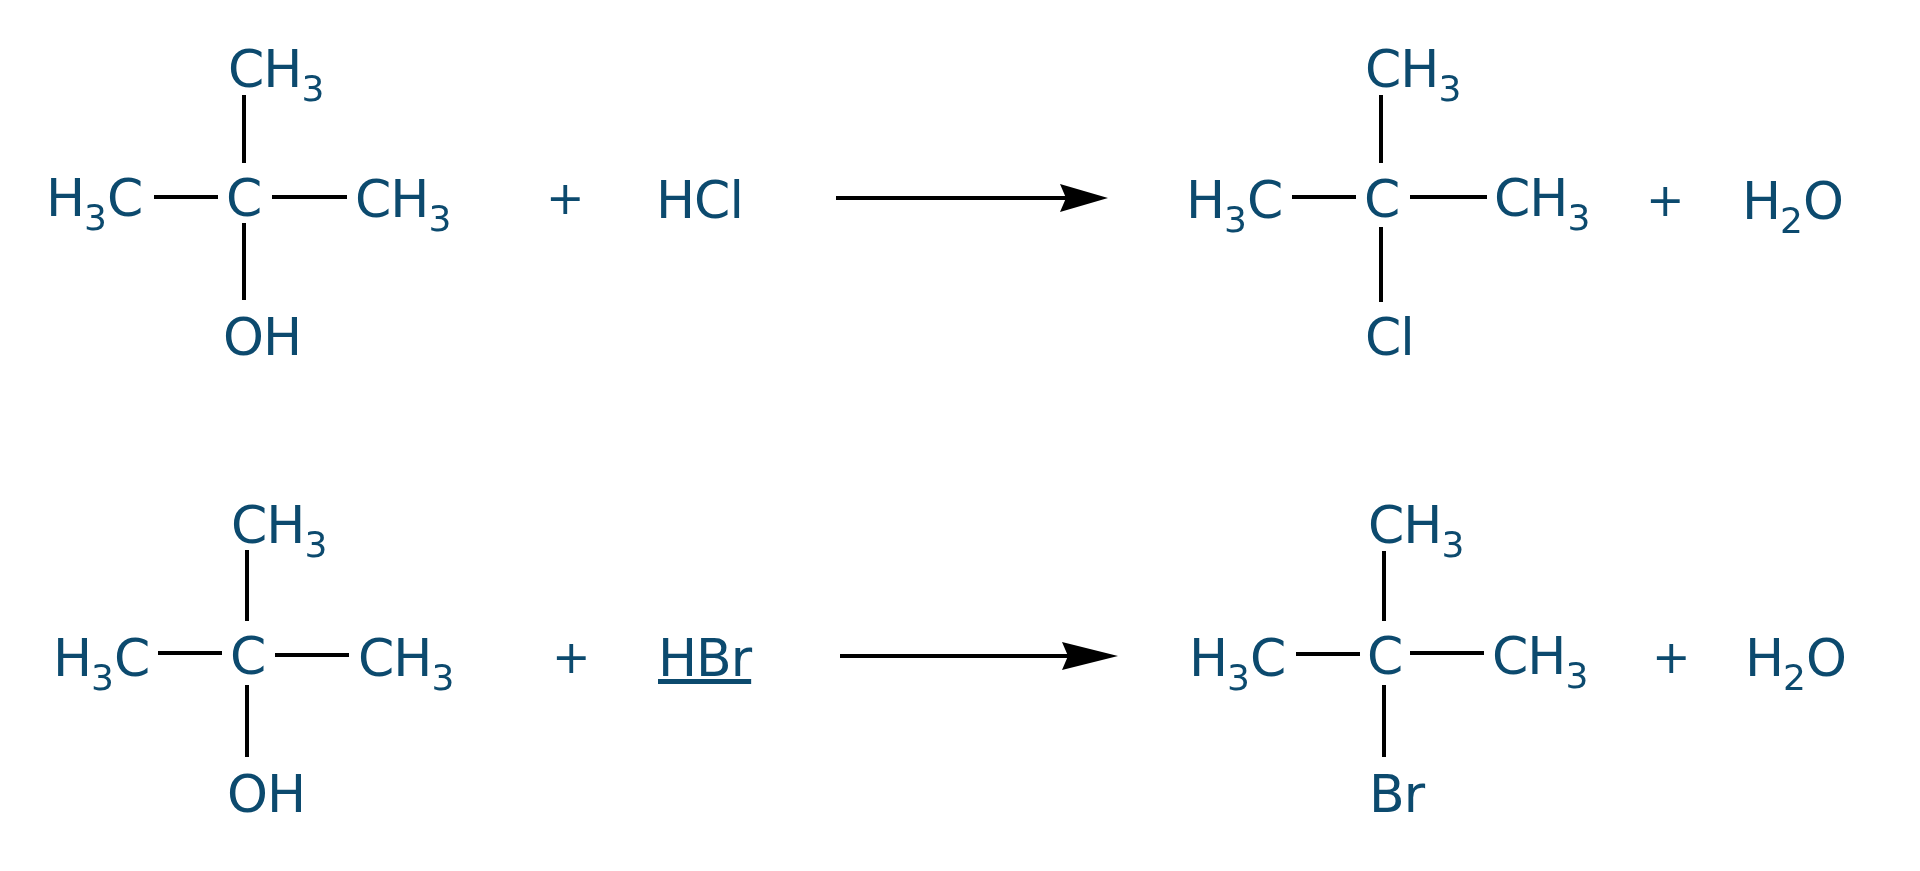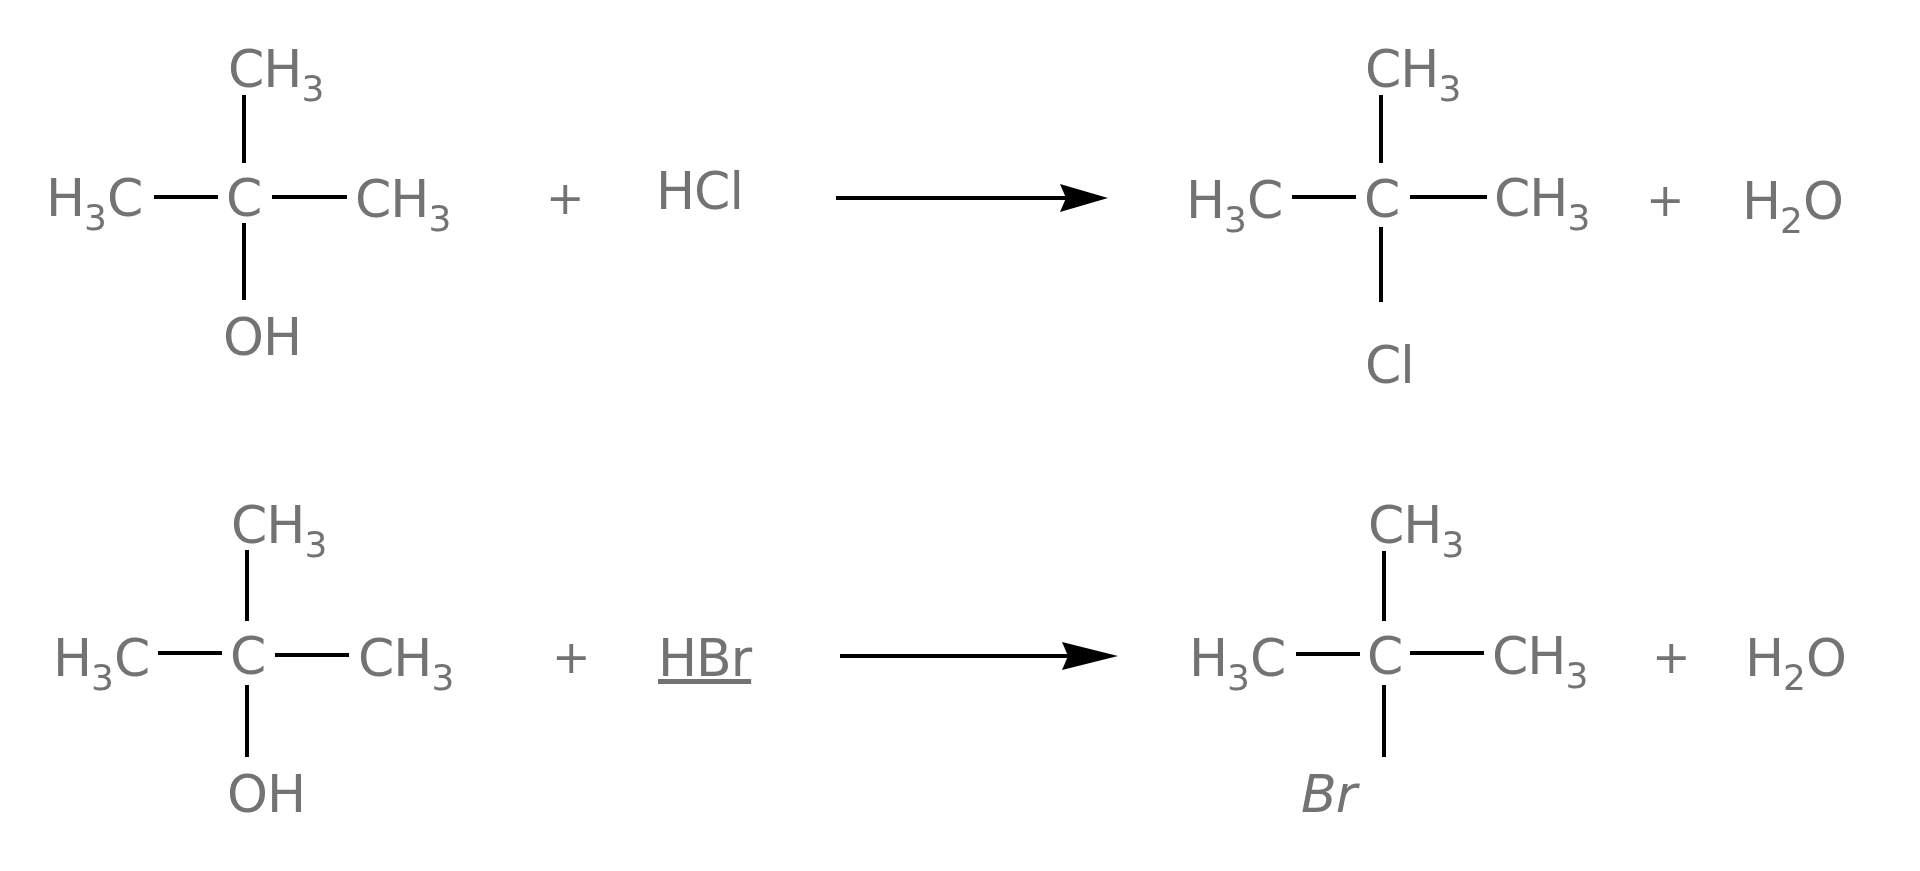--- a/index.html
+++ b/index.html
@@ -3,21 +3,21 @@
 <meta charset="utf-8">
 <style>
   html, body { margin: 0; padding: 0; background: #ffffff; }
   body { width: 1920px; height: 871px; overflow: hidden; position: relative; }
   #canvas { position: absolute; left: 0; top: 0; width: 1920px; height: 871px; }
   .lbl {
     position: absolute;
     font-family: "DejaVu Sans", "Liberation Sans", sans-serif;
     font-size: 52px;
     line-height: 1;
-    color: #737373;
+    color: #0c4a6e;
     white-space: nowrap;
     letter-spacing: -1px;
   }
   .lbl sub { font-size: 36px; vertical-align: -14px; line-height: 0; letter-spacing: 0; }
   .plus { font-size: 46px; }
   svg line { stroke: #000; stroke-width: 4; stroke-linecap: butt; }
 </style>
 </head>
 <body>
 
@@ -76,37 +76,37 @@
   <div class="lbl" style="left:355px; top:173px;">
     <span>CH</span><sub>3</sub>
   </div>
   <div class="lbl" style="left:223px; top:311px;">
     <span>OH</span>
   </div>
 
   <div class="lbl plus" style="left:546px; top:175px;">
     <span>+</span>
   </div>
-  <div class="lbl" style="left:656px; top:165px;">
+  <div class="lbl" style="left:656px; top:174px;">
     <span>HCl</span>
   </div>
 
   <div class="lbl" style="left:1365px; top:43px;">
     <span>CH</span><sub>3</sub>
   </div>
   <div class="lbl" style="left:1186px; top:174px;">
     <span>H</span><sub>3</sub><span>C</span>
   </div>
   <div class="lbl" style="left:1364px; top:173px;">
     <span>C</span>
   </div>
   <div class="lbl" style="left:1494px; top:172px;">
     <span>CH</span><sub>3</sub>
   </div>
-  <div class="lbl" style="left:1365px; top:311px;margin-top:28px;">
+  <div class="lbl" style="left:1365px; top:311px;">
     <span>Cl</span>
   </div>
 
   <div class="lbl plus" style="left:1646px; top:177px;">
     <span>+</span>
   </div>
   <div class="lbl" style="left:1742px; top:175px;">
     <span>H</span><sub>2</sub><span>O</span>
   </div>
 </div>
@@ -141,21 +141,21 @@
   </div>
   <div class="lbl" style="left:1189px; top:632px;">
     <span>H</span><sub>3</sub><span>C</span>
   </div>
   <div class="lbl" style="left:1367px; top:630px;">
     <span>C</span>
   </div>
   <div class="lbl" style="left:1492px; top:630px;">
     <span>CH</span><sub>3</sub>
   </div>
-  <div class="lbl" style="left:1301px; top:768px;font-style:italic;">
+  <div class="lbl" style="left:1369px; top:768px;">
     <span>Br</span>
   </div>
 
   <div class="lbl plus" style="left:1652px; top:634px;">
     <span>+</span>
   </div>
   <div class="lbl" style="left:1745px; top:632px;">
     <span>H</span><sub>2</sub><span>O</span>
   </div>
 </div>

